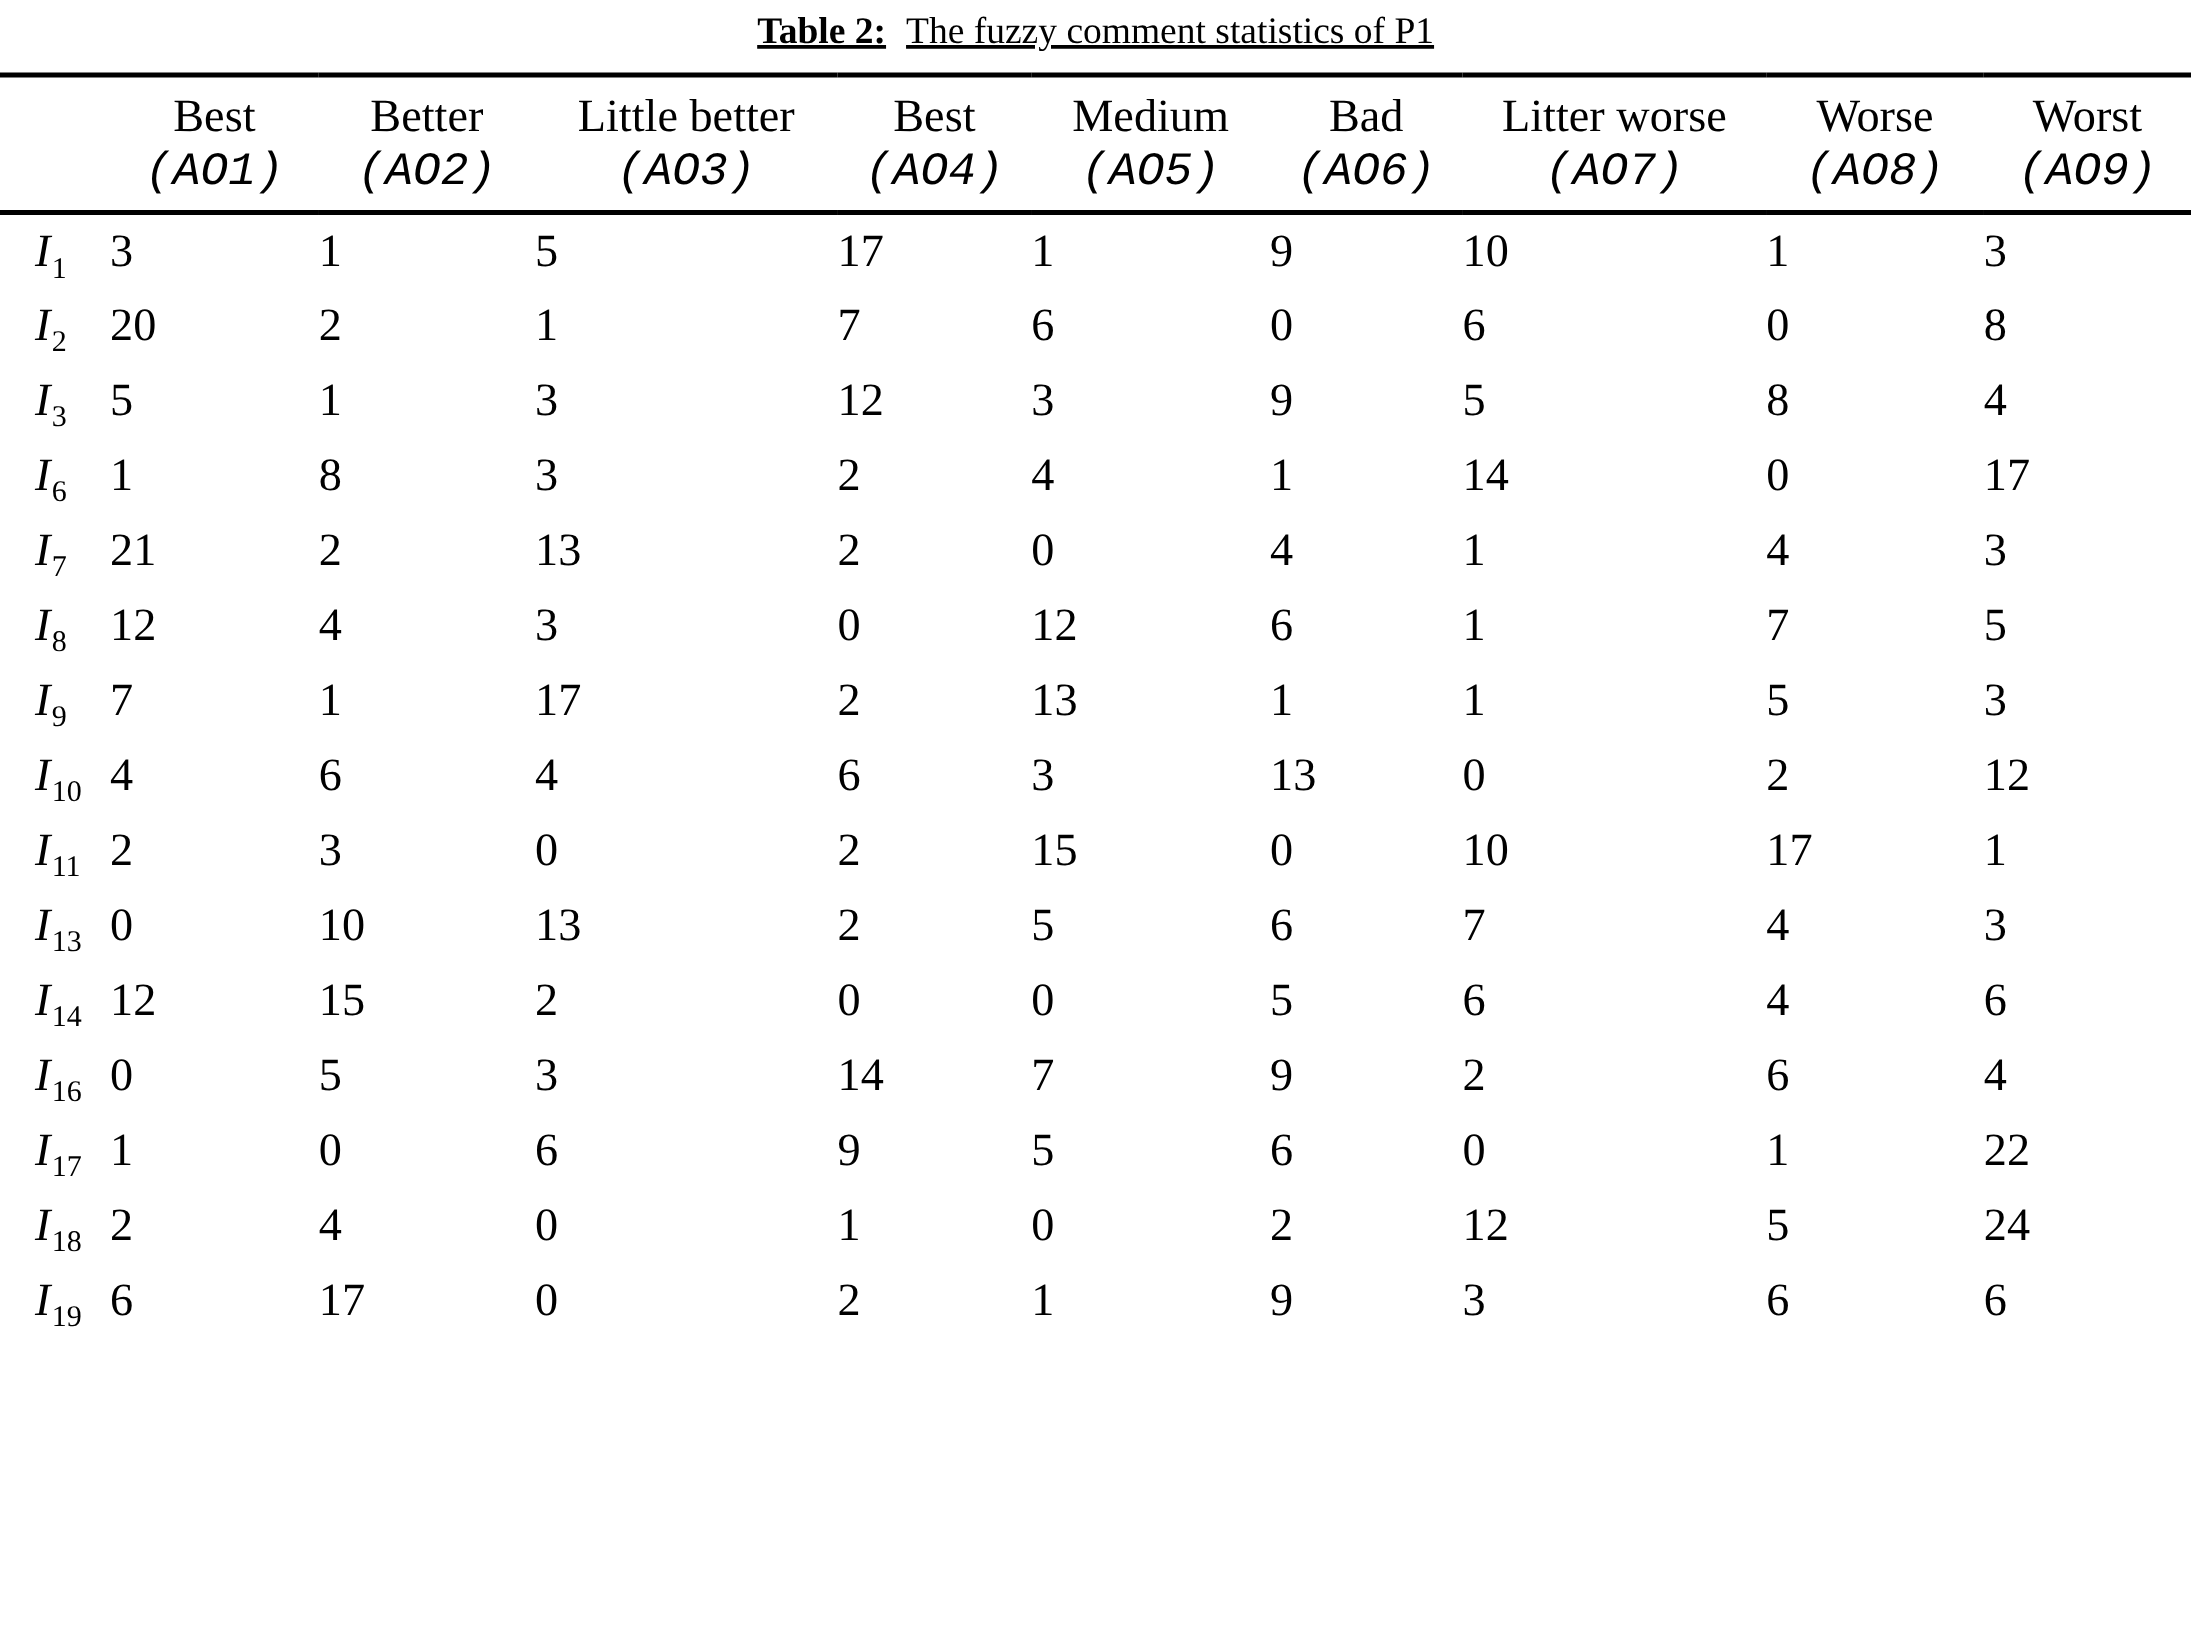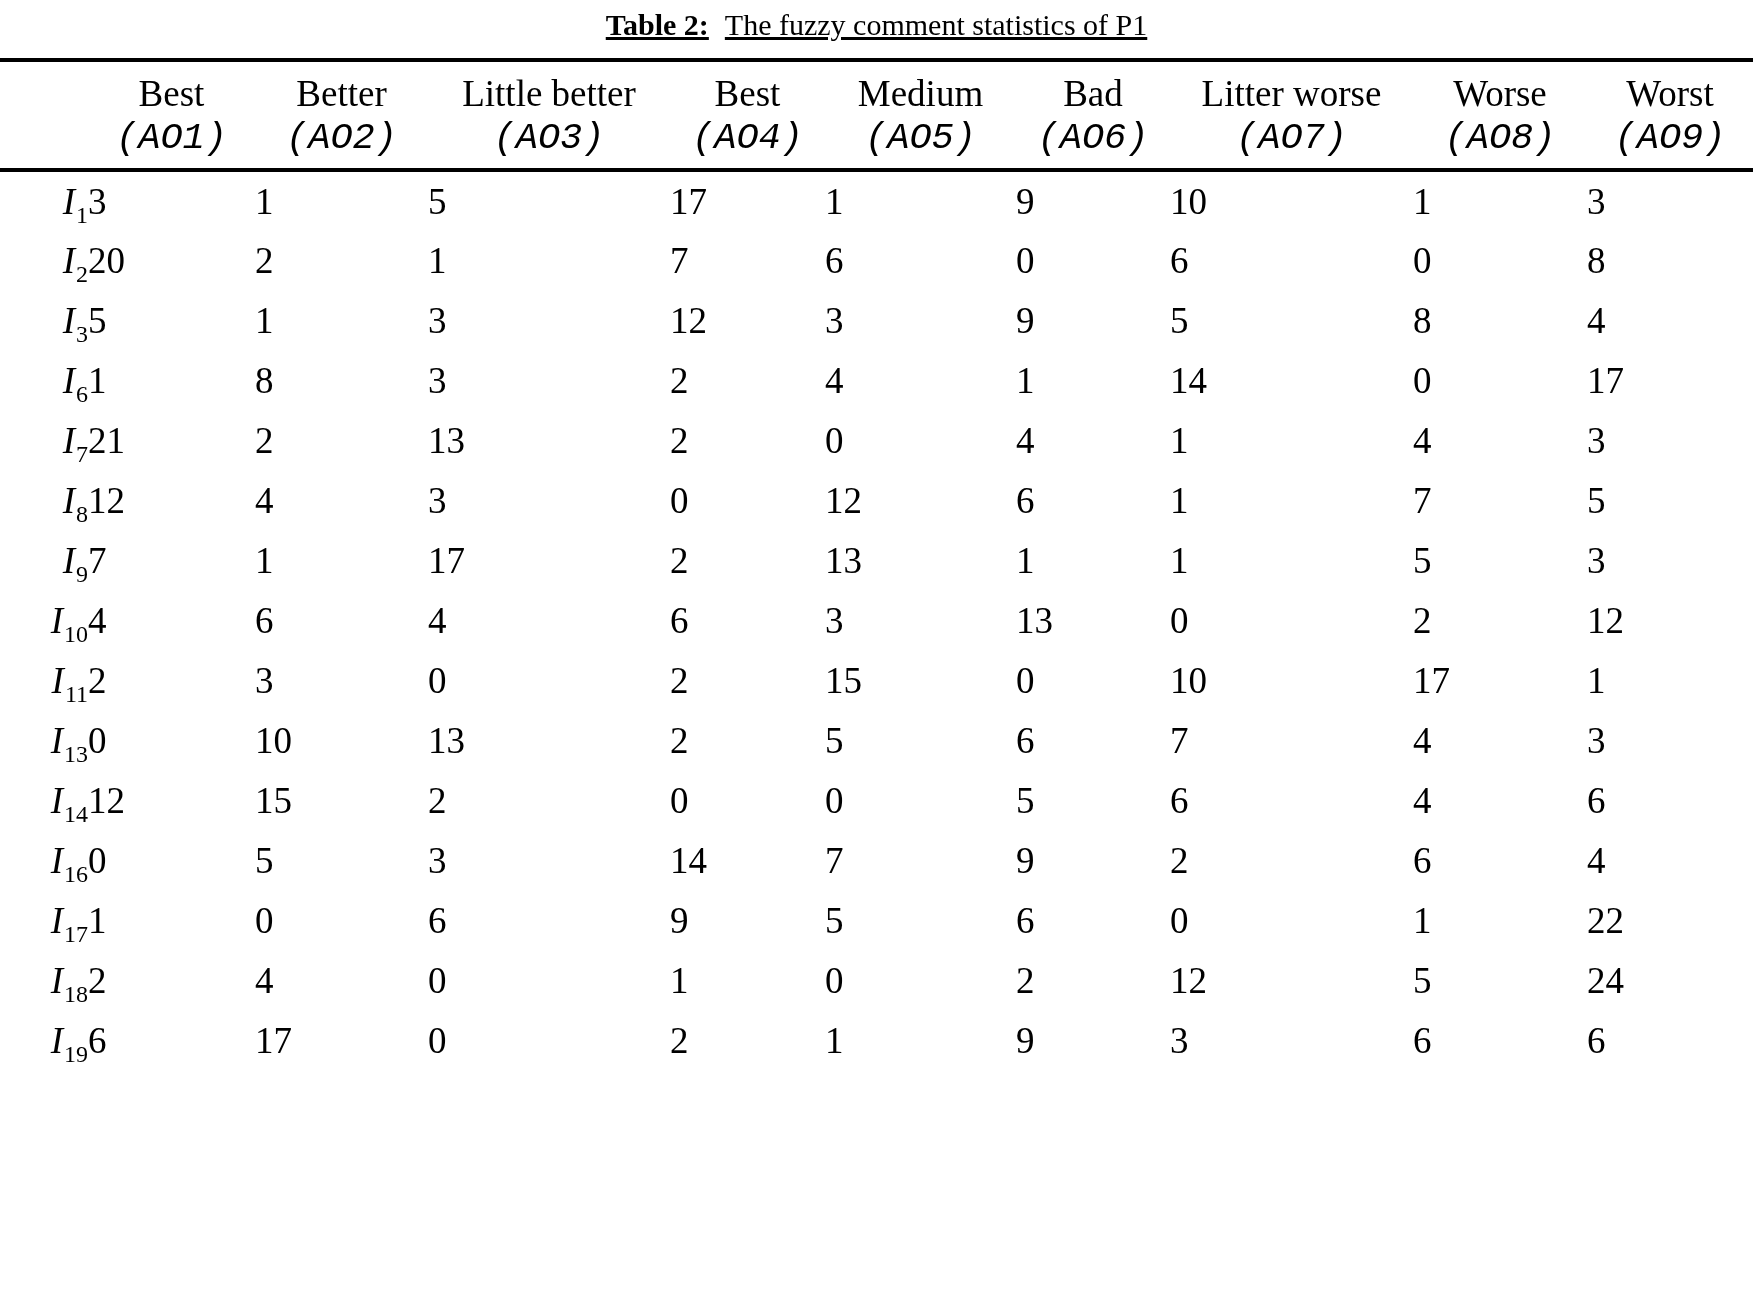--- a/index.html
+++ b/index.html
@@ -47,21 +47,21 @@
     vertical-align: top;
     font-size: 37px;
     padding: 10px 0 8px 0;
   }
   thead .hline { line-height: 44px; white-space: nowrap; }
   thead .hcode { font-style: italic; font-family: Liberation Mono, monospace; }
 
   tbody tr { height: 60px; }
   tbody th.rowlabel {
     font-weight: normal;
-    text-align: right;
+    text-align: left;
     vertical-align: middle;
     font-style: italic;
     font-size: 37px;
     padding-left: 28px;
     white-space: nowrap;
   }
   tbody td {
     font-size: 37px;
     text-align: left;
     vertical-align: middle;

